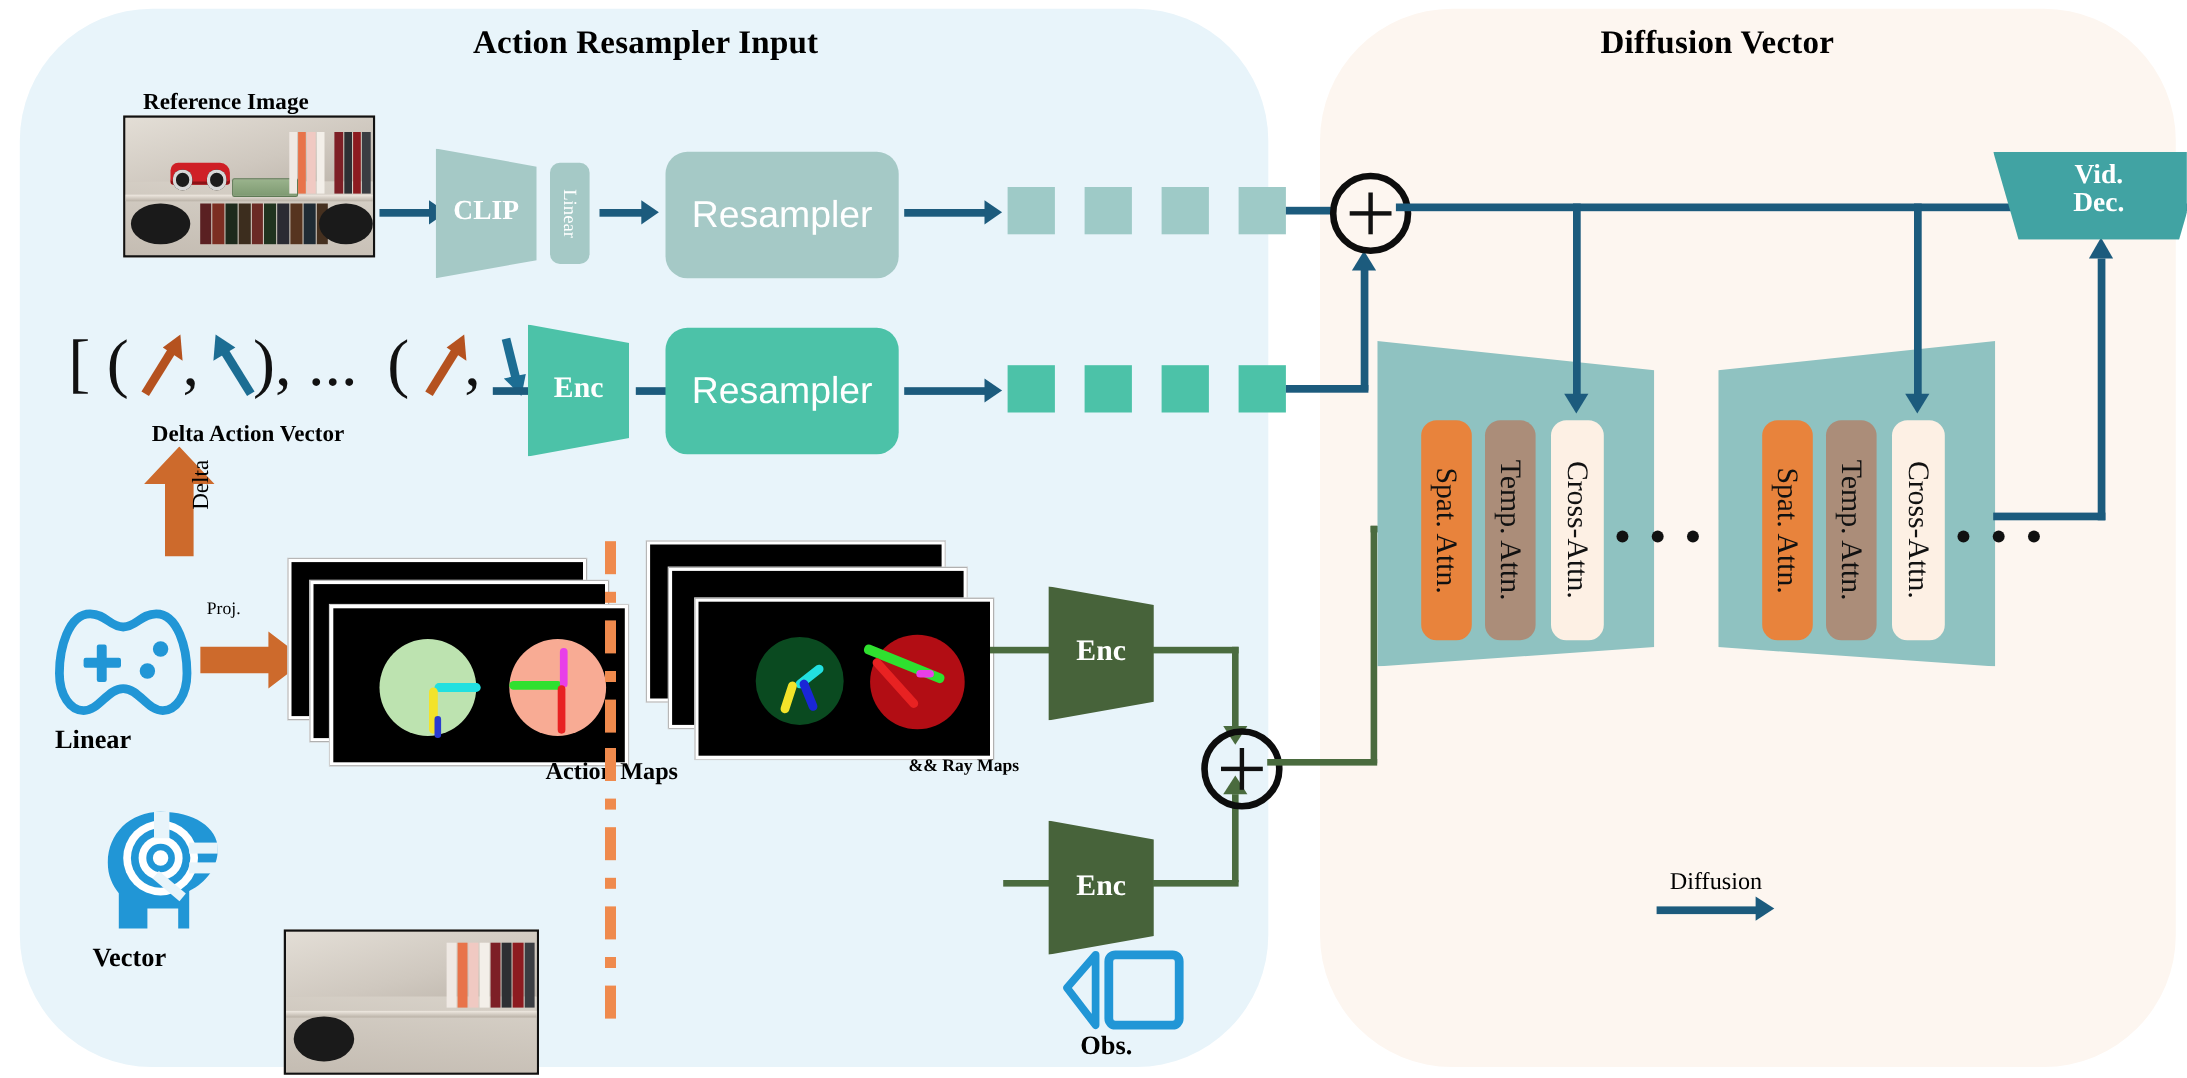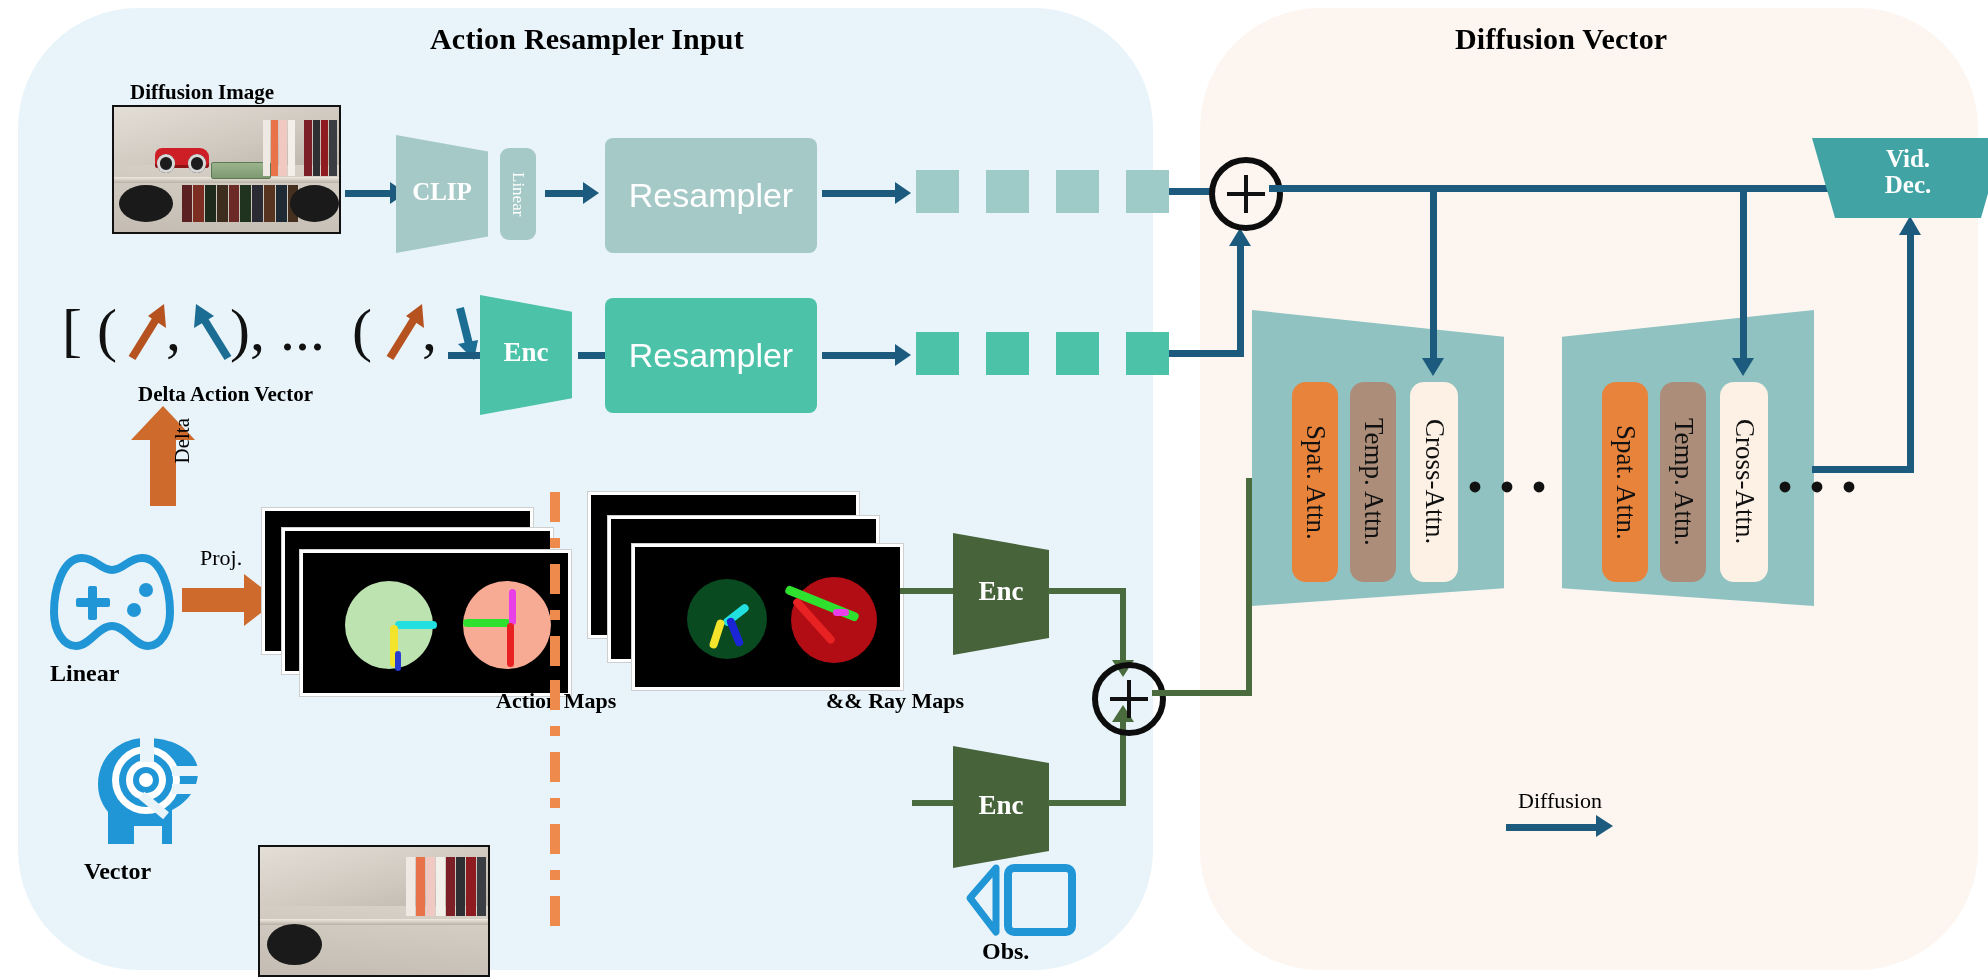--- a/index.html
+++ b/index.html
@@ -40,21 +40,21 @@
   .photo .arm{position:absolute;background:#1a1a1a;border-radius:50%;}
   .photo .books{position:absolute;display:flex;align-items:flex-end;gap:1px;}
   .photo .books i{display:block;flex:1;height:100%;}
 
   
   .blkframe{background:#000;border:3px solid #fff;box-shadow:0 0 0 1px #cfcfcf;}
   .disc{position:absolute;border-radius:50%;}
   .stick{position:absolute;border-radius:4px;}
 
   
-  .rbox{border-radius:8px;display:flex;align-items:center;justify-content:center;}
+  .rbox{border-radius:20px;display:flex;align-items:center;justify-content:center;}
   .trap-clip-r{clip-path:polygon(0 0,100% 14%,100% 86%,0 100%);}
 
   .token{background:#9ecac7;}
 
   .pluscircle{border:6px solid #0d0d0d;border-radius:50%;background:transparent;}
   .pluscircle:before,.pluscircle:after{content:"";position:absolute;background:#111;}
   .pluscircle:before{left:20%;top:47%;width:60%;height:6%;}
   .pluscircle:after{top:20%;left:47%;height:60%;width:6%;}
 
   
@@ -74,21 +74,21 @@
 </style>
 </head>
 <body>
 
 <div class="abs" id="panel-action"></div>
 <div class="abs" id="panel-diffusion"></div>
 
 <div class="abs panel-title" style="left:430px;top:22px;">Action Resampler Input</div>
 <div class="abs panel-title" style="left:1455px;top:22px;">Diffusion Vector</div>
 
-<div class="abs lbl" style="left:130px;top:80px;font-size:21px;">Diffusion Image</div>
+<div class="abs lbl" style="left:130px;top:80px;font-size:21px;">Reference Image</div>
 
 <div class="abs photo" style="left:112px;top:105px;width:225px;height:125px;">
   <div class="wallA"></div>
     <div class="wallB"></div>
   <div class="shelfline" style="top:56%"></div>
   <div class="car" style="left:18%;top:33%;width:24%;height:16%;"></div>
   <div class="grnbook" style="left:43%;top:44%;width:26%;height:12%;"></div>
   <div class="books" style="left:66%;top:10%;width:33%;height:45%;">
     <i style="background:#efe9e4"></i>
       <i style="background:#e8734a"></i>
@@ -206,21 +206,21 @@
 <svg class="abs" style="left:48px;top:548px;" width="128" height="106" viewBox="0 0 128 106">
   <path d="M34 10 C14 10 6 42 6 64 C6 84 16 98 28 98 C42 98 50 78 64 78 C78 78 86 98 100 98
            C112 98 122 84 122 64 C122 42 114 10 94 10 C80 10 76 22 64 22 C52 22 48 10 34 10 Z" fill="none" stroke="#2196d6" stroke-width="8" stroke-linejoin="round"></path>
   <rect x="28" y="50" width="34" height="9" rx="2" fill="#2196d6"></rect>
   <rect x="40" y="38" width="9" height="34" rx="2" fill="#2196d6"></rect>
   <circle cx="98" cy="42" r="7" fill="#2196d6"></circle>
   <circle cx="86" cy="62" r="7" fill="#2196d6"></circle>
 </svg>
 <div class="abs lbl" style="left:50px;top:660px;font-size:24px;">Linear</div>
 
-<div class="abs lbl-sm" style="left:200px;top:545px;font-size:22px;">Proj.</div>
+<div class="abs lbl-sm" style="left:188px;top:545px;font-size:16px;">Proj.</div>
 <svg class="abs" style="left:182px;top:572px;" width="98" height="56" viewBox="0 0 98 56">
   <polygon points="0,16 62,16 62,2 96,28 62,54 62,40 0,40" fill="#cd6a2c"></polygon>
 </svg>
 
 <div class="abs blkframe" style="left:262px;top:508px;width:265px;height:140px;"></div>
 <div class="abs blkframe" style="left:282px;top:528px;width:265px;height:140px;"></div>
 <div class="abs blkframe" style="left:300px;top:550px;width:265px;height:140px;">
   <div class="disc" style="left:42px;top:28px;width:88px;height:88px;background:#bde3b0;"></div>
   <div class="stick" style="left:92px;top:68px;width:42px;height:8px;background:#22e0e0;"></div>
   <div class="stick" style="left:87px;top:72px;width:8px;height:42px;background:#f3e32a;"></div>
@@ -256,21 +256,21 @@
   <div class="disc" style="left:52px;top:32px;width:80px;height:80px;background:#0a4a20;"></div>
   <div class="stick" style="left:86px;top:64px;width:30px;height:8px;background:#22e0e0;transform:rotate(-38deg);"></div>
   <div class="stick" style="left:78px;top:72px;width:8px;height:30px;background:#f3e32a;transform:rotate(18deg);"></div>
   <div class="stick" style="left:96px;top:70px;width:8px;height:30px;background:#1a26d6;transform:rotate(-22deg);"></div>
   <div class="disc" style="left:156px;top:30px;width:86px;height:86px;background:#b20d14;"></div>
   <div class="stick" style="left:148px;top:52px;width:78px;height:9px;background:#2fe02f;transform:rotate(22deg);"></div>
   <div class="stick" style="left:150px;top:70px;width:58px;height:8px;background:#e82222;transform:rotate(48deg);"></div>
   <div class="stick" style="left:198px;top:62px;width:16px;height:7px;background:#e83fe8;"></div>
 </div>
 
-<div class="abs lbl" style="left:826px;top:688px;font-size:22px;">&amp;&amp; Ray Maps</div>
+<div class="abs lbl" style="left:826px;top:688px;font-size:16px;">&amp;&amp; Ray Maps</div>
 
 <div class="abs ln" style="left:900px;top:588px;width:62px;height:6px;background:#4a6b3e;"></div>
 <div class="abs head head-r" style="left:958px;top:581px;border-left:15px solid #4a6b3e;"></div>
 
 <div class="abs trap-clip-r" style="left:953px;top:533px;width:96px;height:122px;background:#47633a;"></div>
 <div class="abs white-txt" style="left:953px;top:576px;width:96px;text-align:center;font-size:27px;">Enc</div>
 
 <div class="abs ln" style="left:1048px;top:588px;width:78px;height:6px;background:#4a6b3e;"></div>
 <div class="abs ln" style="left:1120px;top:588px;width:6px;height:78px;background:#4a6b3e;"></div>
 <div class="abs head head-d" style="left:1112px;top:660px;border-top:17px solid #4a6b3e;"></div>

